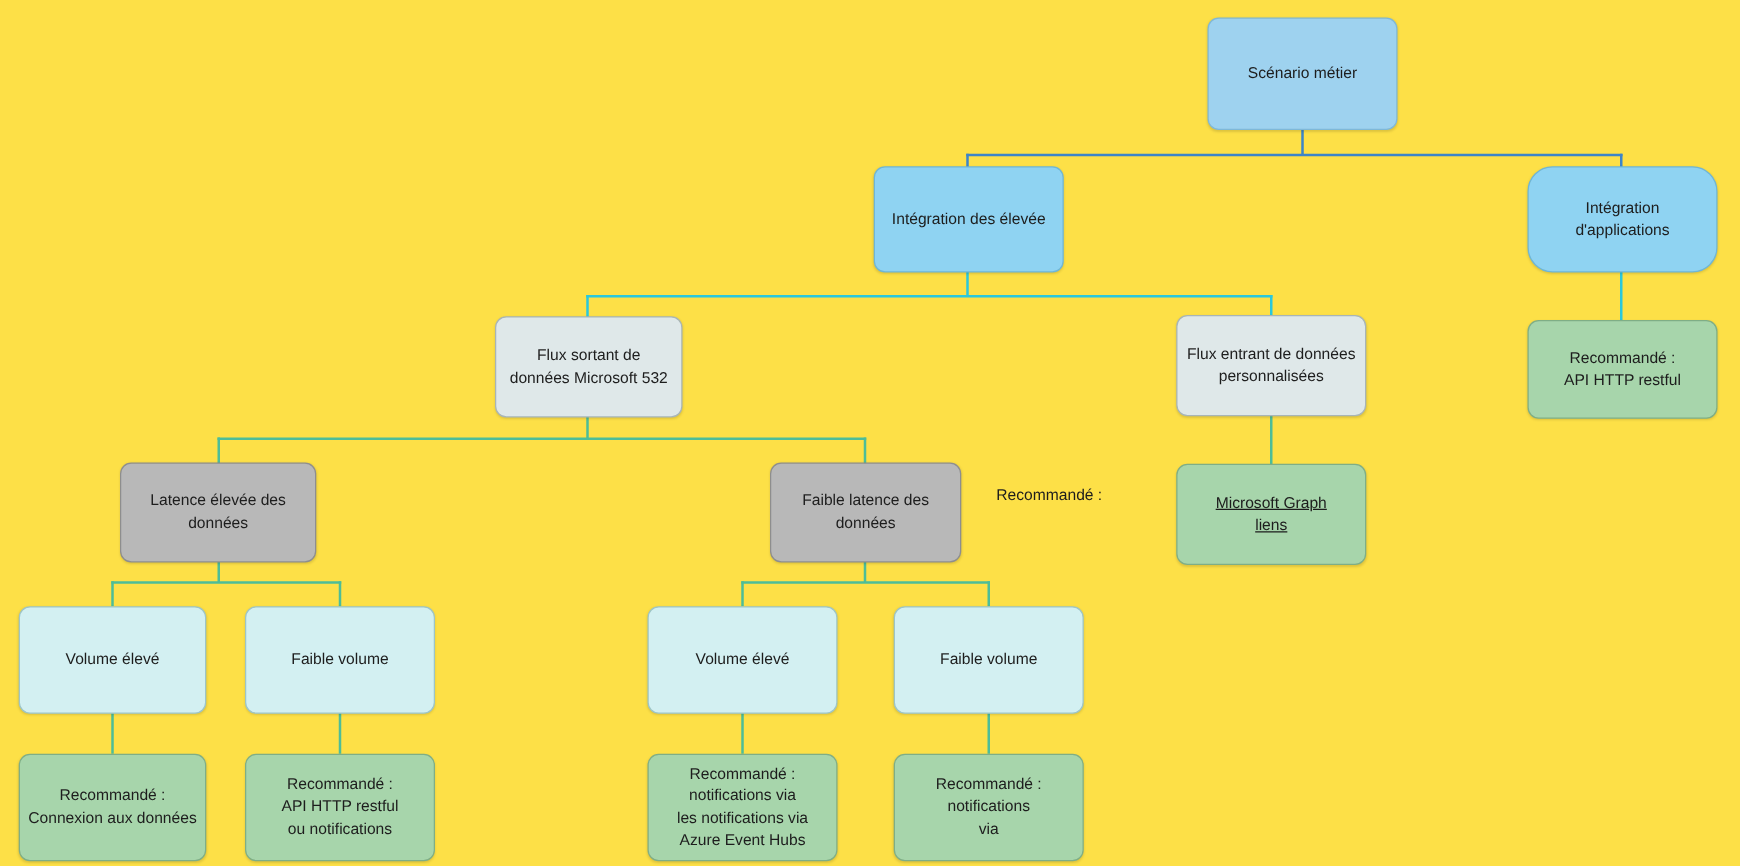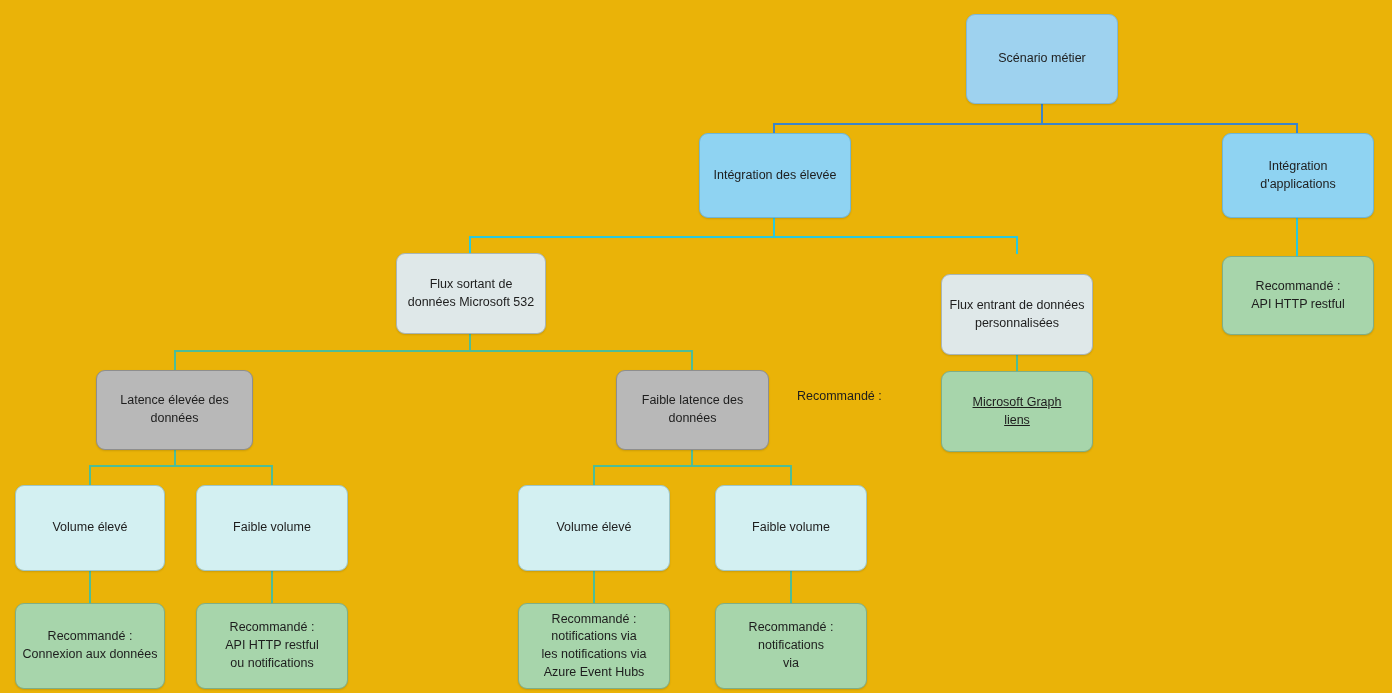--- a/index.html
+++ b/index.html
@@ -9,21 +9,21 @@
     background: #ffffff;
   }
   body {
     font-family: "Liberation Sans", sans-serif;
     color: #1a1a1a;
   }
   #canvas {
     position: relative;
     width: 1392px;
     height: 693px;
-    background: #eab308;
+    background: #fde047;
     overflow: hidden;
     padding-left: 20px;
   }
   .conn {
     position: absolute;
     background: #4dbd98;
   }
   .conn.blue   { background: #3d85c8; }
   .conn.cyan   { background: #2bc8dc; }
   .conn.green  { background: #4dbd98; }
@@ -104,36 +104,36 @@
   <div class="conn green" style="left:790px;  top:570px; width:2px; height:33px;"></div>
 
   <div class="node n-rootblue" style="left:966px; top:14px; width:152px; height:90px;">
     <span class="txt">Scénario métier</span>
   </div>
 
   <div class="node n-blue" style="left:699px; top:133px; width:152px; height:85px;">
     <span class="txt">Intégration des élevée</span>
   </div>
 
-  <div class="node n-blue" style="left:1222px; top:133px; width:152px; height:85px;">
+  <div class="node n-blue" style="left:1222px; top:133px; width:152px; height:85px;border-radius:20px;">
     <span class="txt">Intégration
 d'applications</span>
   </div>
 
   <div class="node n-green" style="left:1222px; top:256px; width:152px; height:79px;">
     <span class="txt">Recommandé :
 API HTTP restful</span>
   </div>
 
   <div class="node n-palegrey" style="left:396px; top:253px; width:150px; height:81px;">
     <span class="txt">Flux sortant de
 données Microsoft 532</span>
   </div>
 
-  <div class="node n-palegrey" style="left:941px; top:252px; width:152px; height:81px;margin-top:22px;">
+  <div class="node n-palegrey" style="left:941px; top:252px; width:152px; height:81px;">
     <span class="txt">Flux entrant de données
 personnalisées</span>
   </div>
 
   <div class="node n-green" style="left:941px; top:371px; width:152px; height:81px;">
     <span class="txt" style="text-align:center;text-decoration:underline;">Microsoft Graph
 liens</span>
   </div>
 
   <div class="node n-grey" style="left:96px; top:370px; width:157px; height:80px;">

